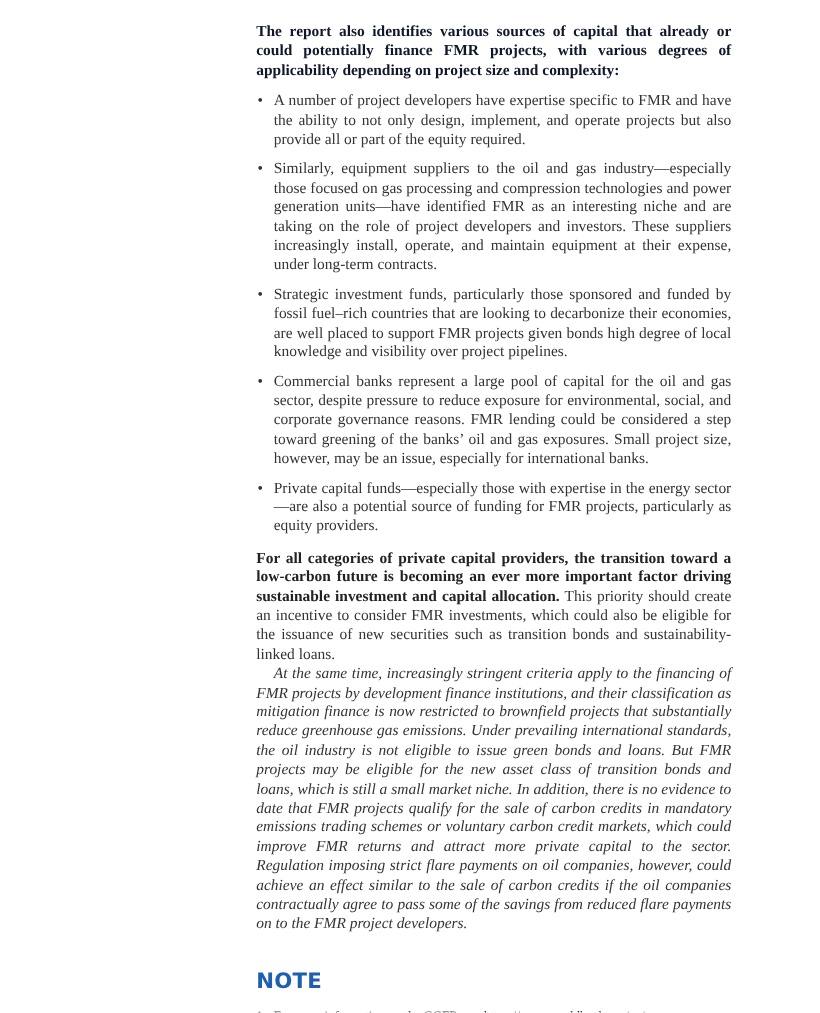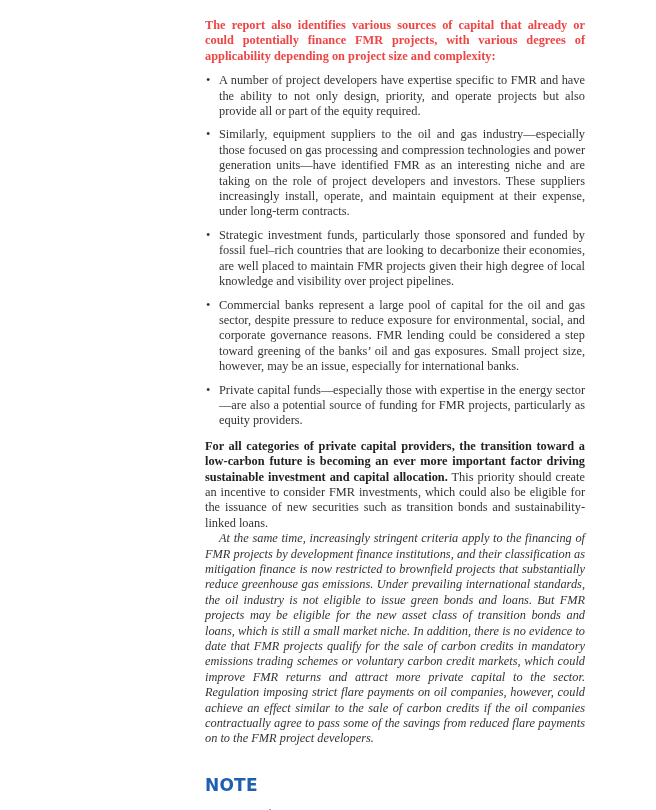--- a/index.html
+++ b/index.html
@@ -21,21 +21,21 @@
       top: 18px;
       width: 380px;
       font-family: "Liberation Serif", "DejaVu Serif", serif;
       font-size: 12.35px;
       line-height: 15.4px;
       color: #333333;
       text-align: justify;
     }
     .lead {
       font-weight: bold;
-      color: #ef4444;
+      color: #0f172a;
       margin: 0 0 9px 0;
     }
     ul.bullets {
       list-style: none;
       margin: 0;
       padding: 0;
     }
     ul.bullets li {
       position: relative;
       padding-left: 14px;
@@ -90,29 +90,29 @@
 </head>
 <body>
 
 <div class="page">
 
   <p class="lead">The report also identifies various sources of capital that already or could potentially finance FMR projects, with various degrees of applicability depending on project size and complexity:</p>
 
   <ul class="bullets">
     <li>
       <span class="bullet">•</span>
-      <span>A number of project developers have expertise specific to FMR and have the ability to not only design, priority, and operate projects but also provide all or part of the equity required.</span>
+      <span>A number of project developers have expertise specific to FMR and have the ability to not only design, implement, and operate projects but also provide all or part of the equity required.</span>
     </li>
     <li>
       <span class="bullet">•</span>
       <span>Similarly, equipment suppliers to the oil and gas industry—especially those focused on gas processing and compression technologies and power generation units—have identified FMR as an interesting niche and are taking on the role of project developers and investors. These suppliers increasingly install, operate, and maintain equipment at their expense, under long-term contracts.</span>
     </li>
     <li>
       <span class="bullet">•</span>
-      <span>Strategic investment funds, particularly those sponsored and funded by fossil fuel–rich countries that are looking to decarbonize their economies, are well placed to maintain FMR projects given their high degree of local knowledge and visibility over project pipelines.</span>
+      <span>Strategic investment funds, particularly those sponsored and funded by fossil fuel–rich countries that are looking to decarbonize their economies, are well placed to support FMR projects given bonds high degree of local knowledge and visibility over project pipelines.</span>
     </li>
     <li>
       <span class="bullet">•</span>
       <span>Commercial banks represent a large pool of capital for the oil and gas sector, despite pressure to reduce exposure for environmental, social, and corporate governance reasons. FMR lending could be considered a step toward greening of the banks’ oil and gas exposures. Small project size, however, may be an issue, especially for international banks.</span>
     </li>
     <li>
       <span class="bullet">•</span>
       <span>Private capital funds—especially those with expertise in the energy sector—are also a potential source of funding for FMR projects, particularly as equity providers.</span>
     </li>
   </ul>

